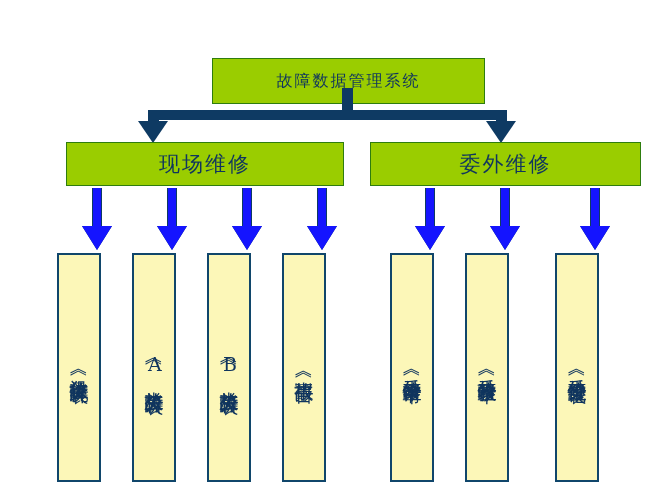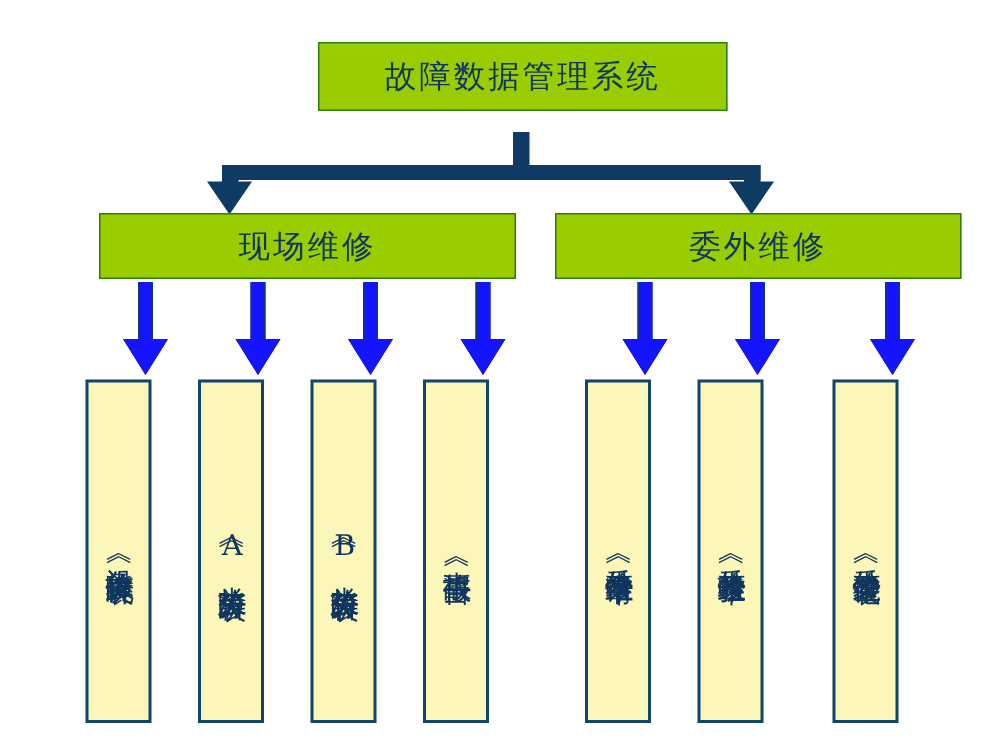--- a/index.html
+++ b/index.html
@@ -29,24 +29,24 @@
     display: flex;
     align-items: center;
     justify-content: center;
     color: #10355E;
     font-family: "DejaVu Serif", "Liberation Serif", serif;
     letter-spacing: 2px;
     white-space: nowrap;
   }
   #root-box {
     left: 212px;
-    top: 28px;
+    top: 58px;
     width: 273px;
     height: 46px;
-    font-size: 21px;
+    font-size: 16px;
   }
   #branch-left {
     left: 66px;
     top: 142px;
     width: 278px;
     height: 44px;
     font-size: 21px;
   }
   #branch-right {
     left: 370px;

